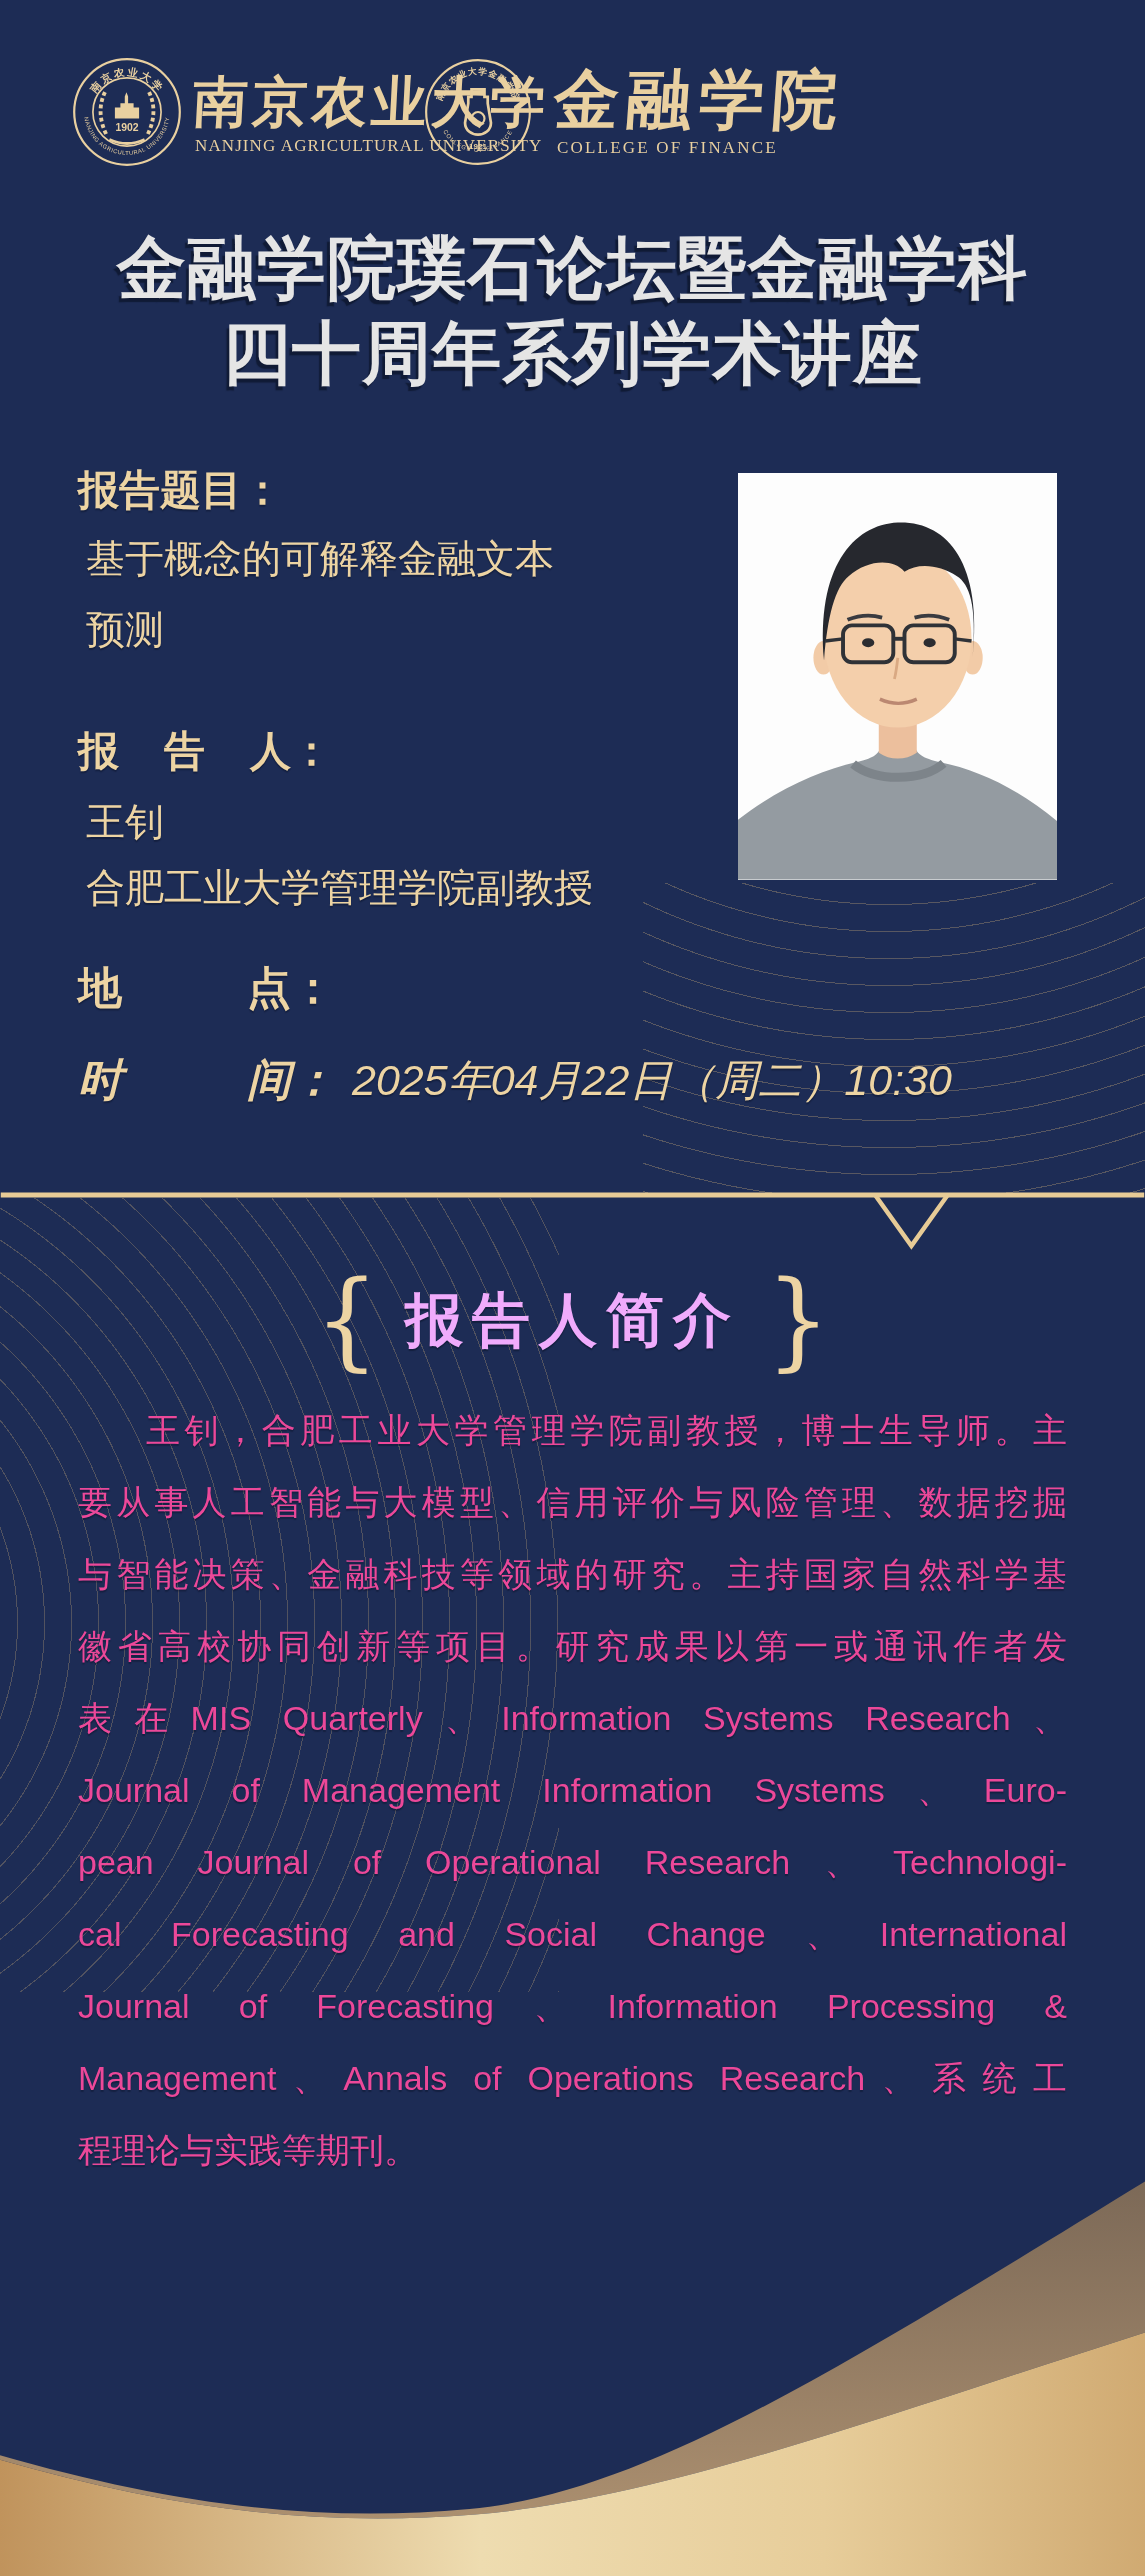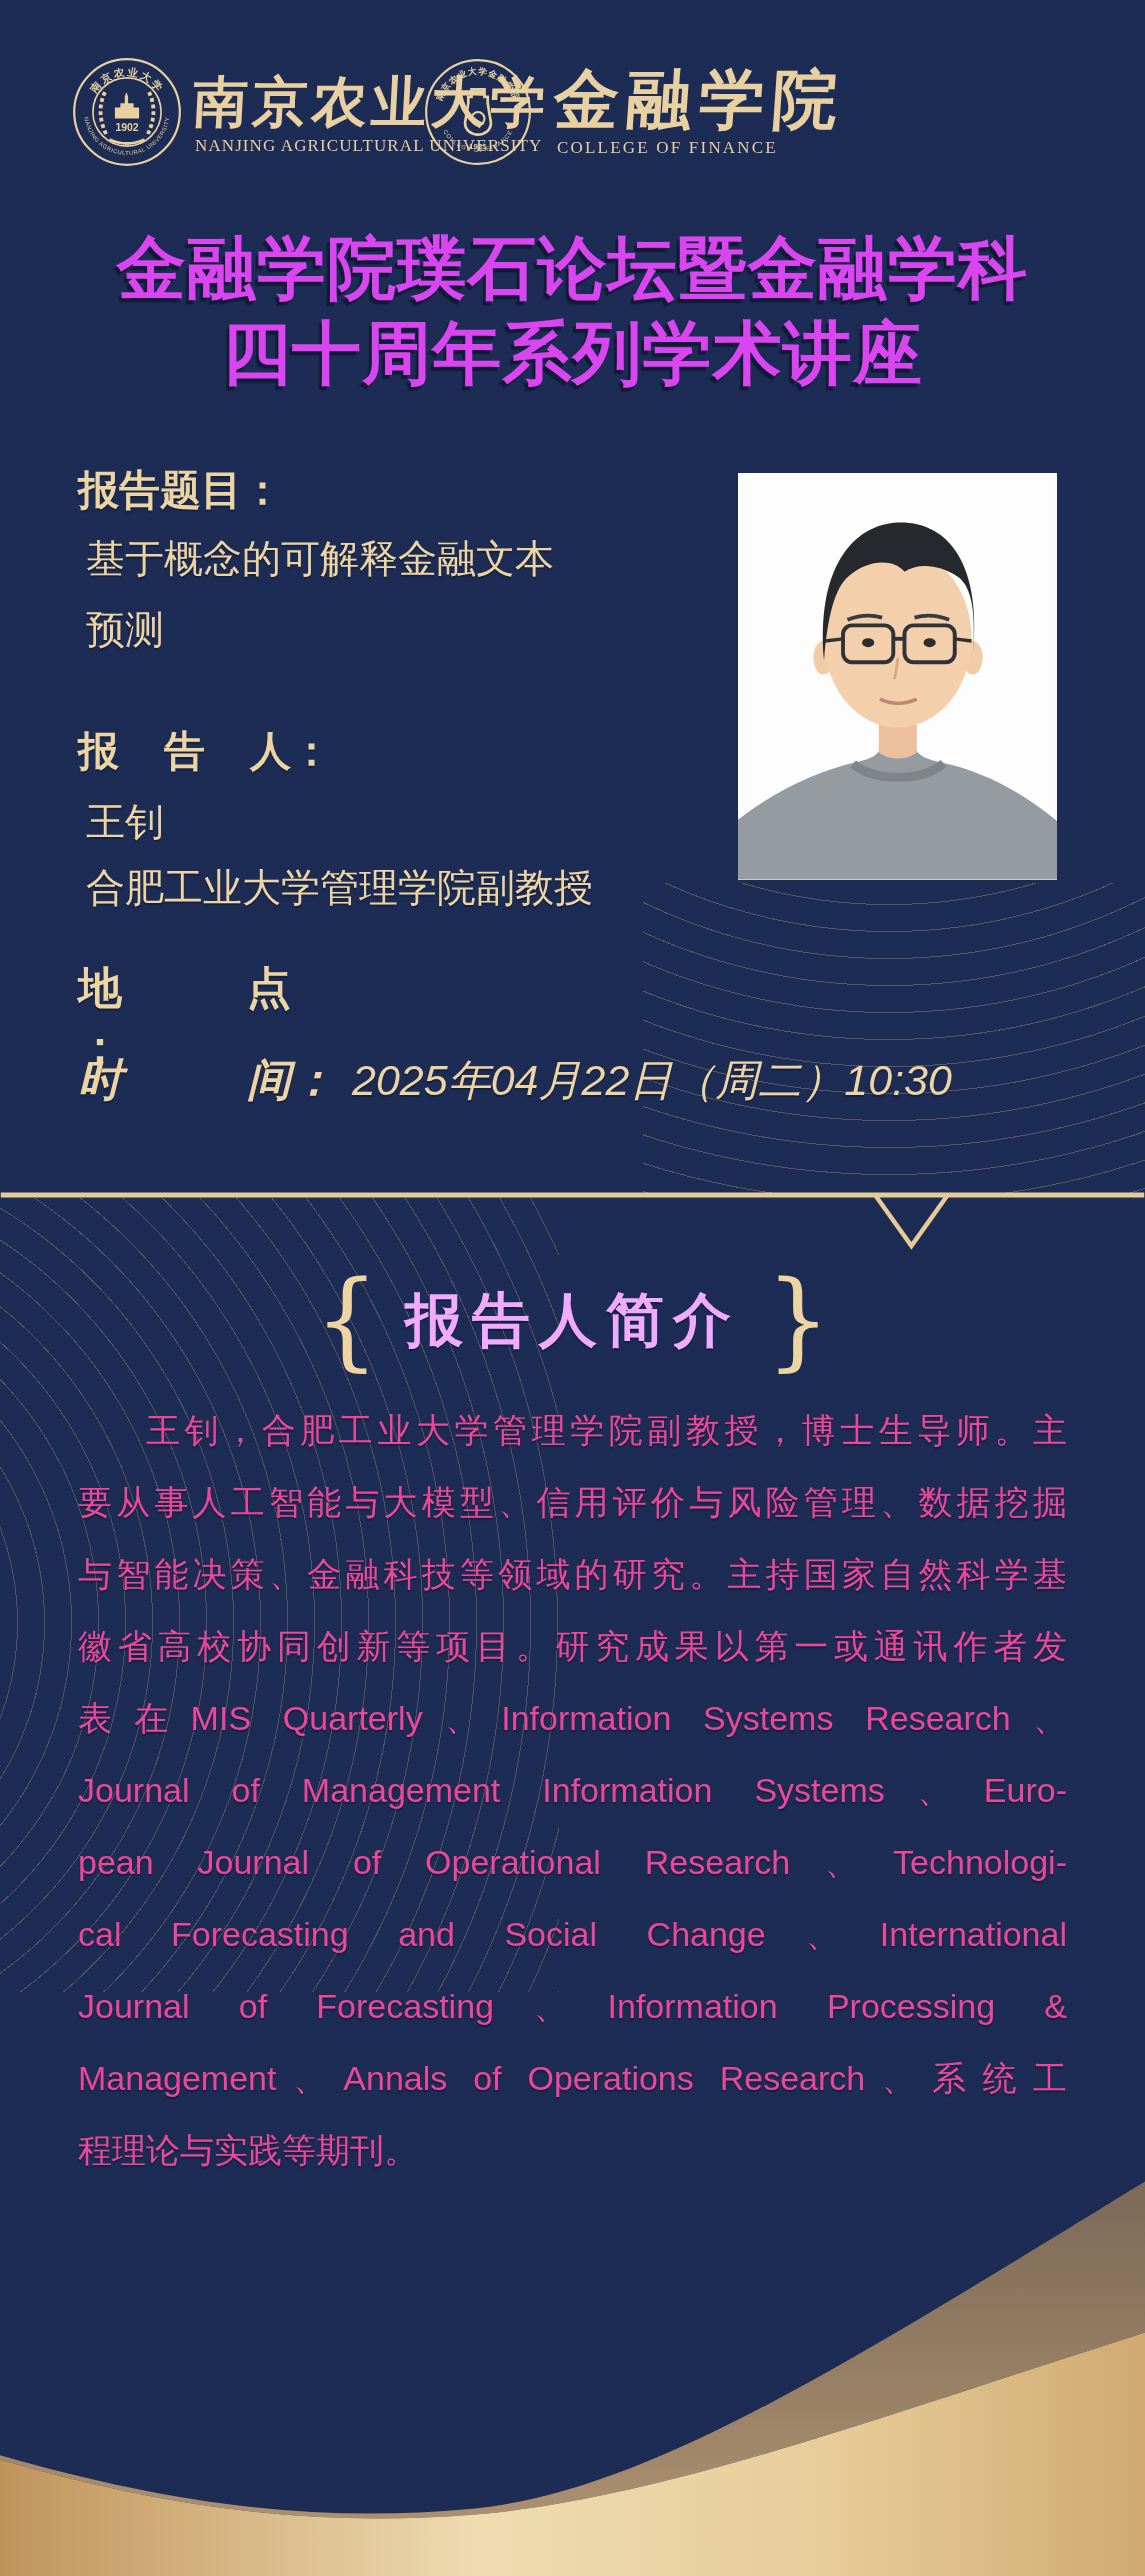--- a/index.html
+++ b/index.html
@@ -17,40 +17,40 @@
   #nau-cn{left:193px;top:66px;font-family:"DejaVu Serif","Liberation Serif",serif;
           font-size:55px;font-weight:bold;letter-spacing:4.5px;transform:skewX(-3deg);}
   #nau-en{left:195px;top:136px;font-family:"Liberation Serif","DejaVu Serif",serif;
           font-size:17px;letter-spacing:1.1px;}
   #cof-cn{left:554px;top:56px;font-family:"DejaVu Serif","Liberation Serif",serif;
           font-size:65px;font-weight:bold;letter-spacing:7.8px;transform:skewX(-4deg);}
   #cof-en{left:557px;top:138px;font-family:"Liberation Serif","DejaVu Serif",serif;
           font-size:17px;letter-spacing:2.2px;}
   
   .title-line{left:0;width:100%;text-align:center;font-weight:900;
-    font-size:69px;letter-spacing:1.1px;color:#d946ef;
+    font-size:69px;letter-spacing:1.1px;color:#e5e5e5;
     text-shadow:-2.8px 3.9px 1.1px rgba(6,12,28,.55);white-space:nowrap;}
   #title1{top:223px;}
   #title2{top:308px;}
   
   .label{font-size:41px;font-weight:bold;white-space:nowrap;
          text-shadow:0 1.7px 1.1px rgba(6,12,28,.35);}
   .value{font-size:39px;font-weight:500;white-space:nowrap;
          text-shadow:0 1.7px 1.1px rgba(6,12,28,.35);margin-left:8px;}
   .spread{display:inline-block;width:213px;text-align:justify;text-align-last:justify;}
   .row{left:78px;display:flex;align-items:baseline;}
   .row .value{margin-left:17px;font-size:43px;}
   .row .label,.row .colon{font-size:44px;font-weight:bold;}
   #topic-label{left:78px;top:463px;}
   #topic-line1{left:78px;top:532px;}
   #topic-line2{left:78px;top:603px;}
   #speaker-label{left:78px;top:724px;}
   #speaker-name{left:78px;top:795px;}
   #speaker-affiliation{left:78px;top:861px;}
-  #row-location{top:959px;flex-direction:column;}
+  #row-location{top:959px;}
   #row-time{top:1051px;font-style:italic;}
   
   #photo{left:738px;top:473px;width:319px;height:407px;background:#fdfdfd;}
   #photo svg{display:block;width:100%;height:100%;}
   
   #arcs-right{left:643px;top:883px;width:502px;height:312px;
     background:repeating-radial-gradient(circle at 246px -491px,
       transparent 0 26px, rgba(203,172,120,.34) 26px 27px);}
   #arcs-left{left:0;top:1198px;width:559px;height:794px;
     background:repeating-radial-gradient(circle at -252px 425px,

